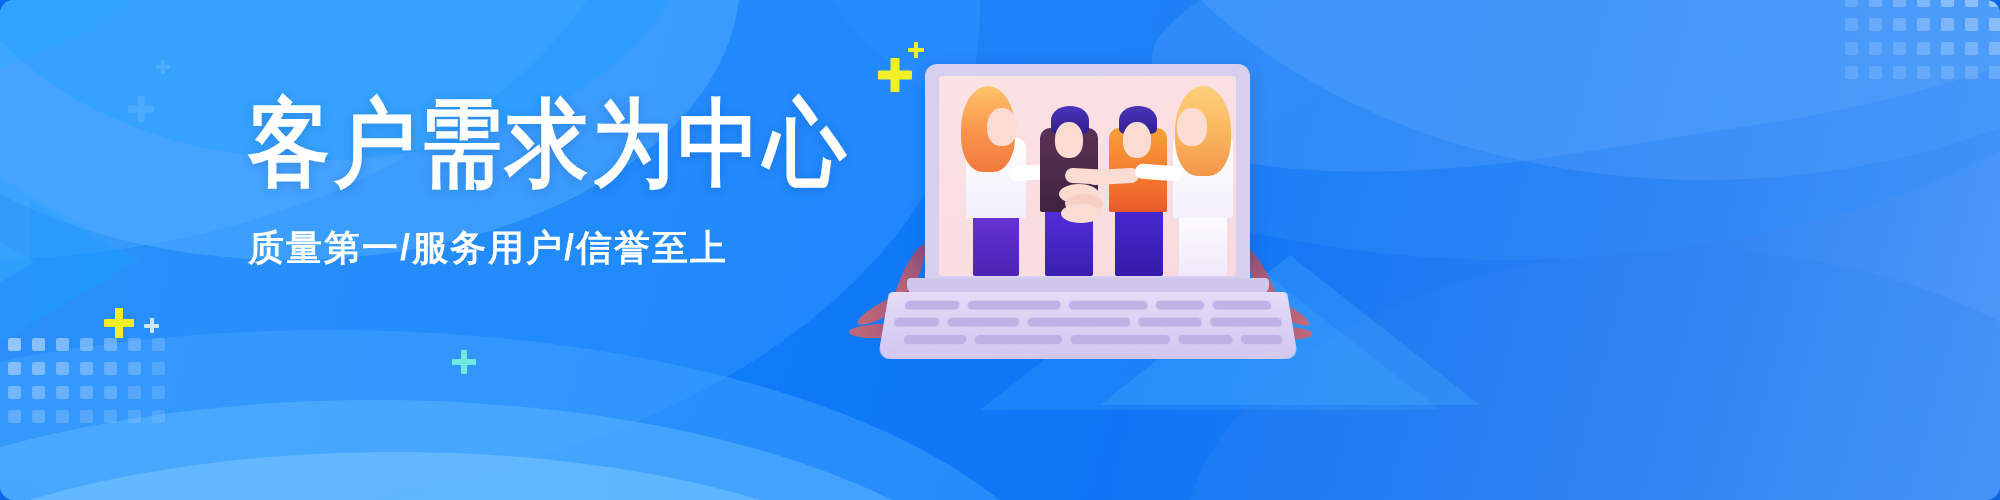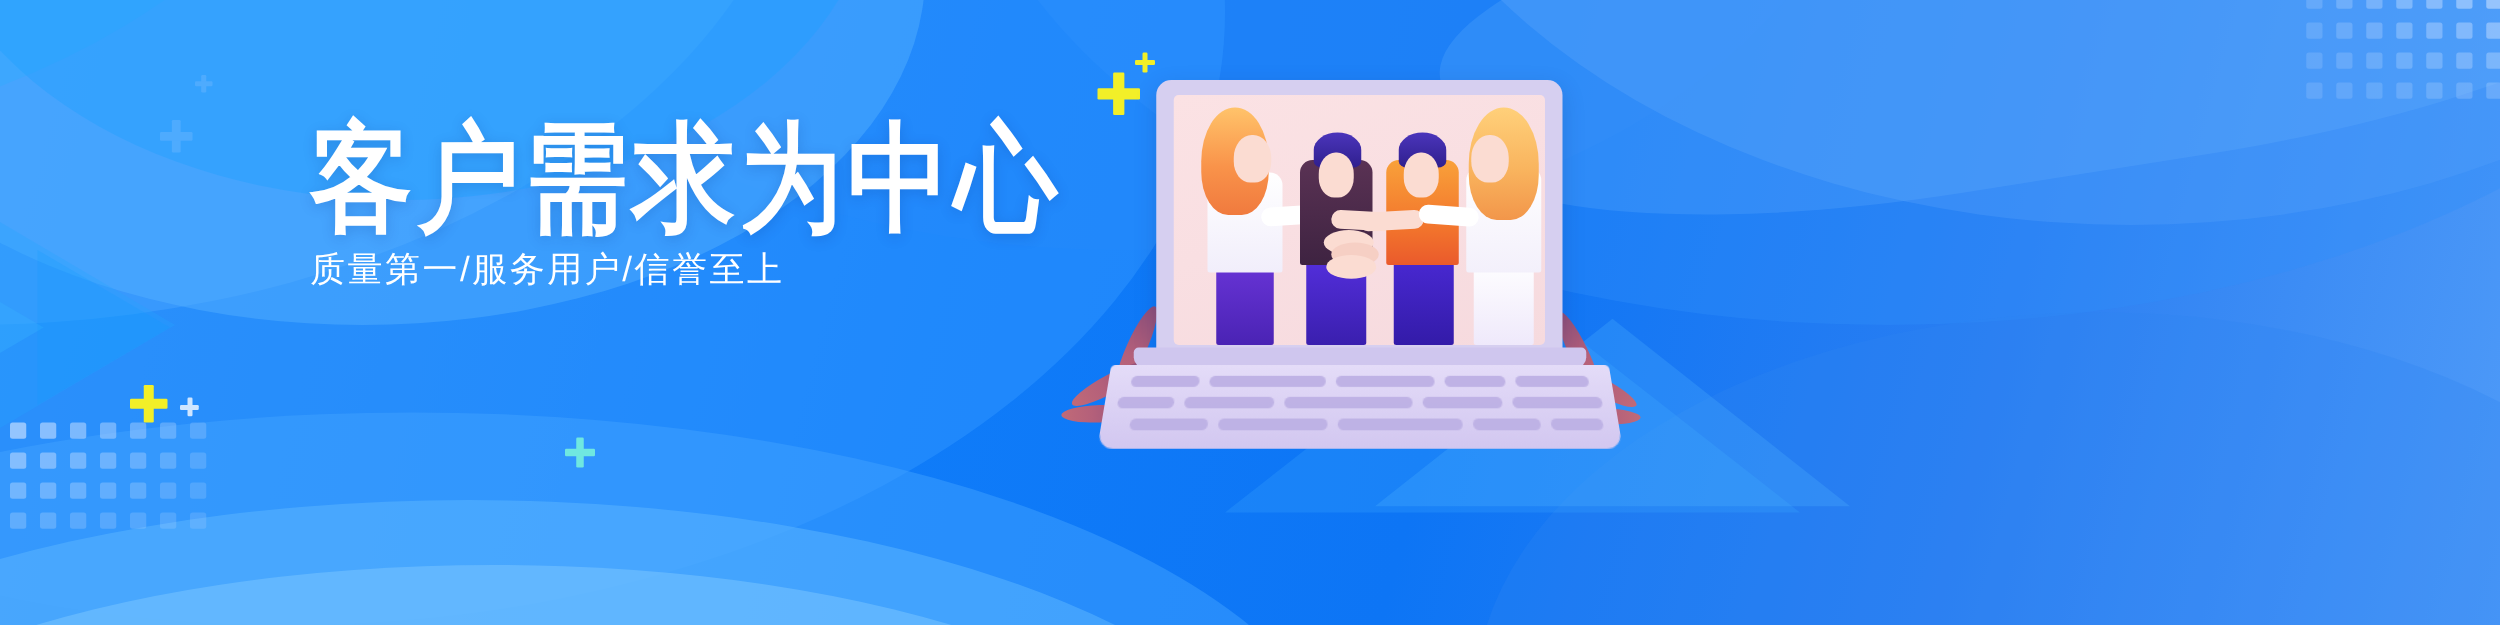--- a/index.html
+++ b/index.html
@@ -1,19 +1,20 @@
 <!DOCTYPE html>
 <html><head>
 <meta charset="utf-8">
 <style>
   html,body{margin:0;padding:0;background:#0a68e8;}
   #banner{
     position:relative;width:2000px;height:500px;overflow:hidden;
     font-family:"Liberation Sans","DejaVu Sans",sans-serif;
     background:linear-gradient(105deg,#2a8cf5 0%,#1e86f7 18%,#0f7cf9 38%,#0d75f5 58%,#2a7ef2 78%,#4f9bf8 100%);
+    border-radius:14px;
   }
   .layer{position:absolute;pointer-events:none;}
 
   
   .blob{position:absolute;border-radius:50%;}
   .b1{left:-520px;top:-480px;width:1500px;height:980px;background:#2e93ff;opacity:.55;}
   .b2{left:-700px;top:-640px;width:1350px;height:900px;background:#4aa6ff;opacity:.48;}
   .b3{left:-880px;top:-760px;width:1200px;height:880px;background:#14a4ff;opacity:.45;}
   .b4{left:-420px;top:330px;width:1500px;height:620px;background:#3fa2ff;opacity:.50;}
   .b5{left:-300px;top:400px;width:1350px;height:560px;background:#5ab4ff;opacity:.55;}
@@ -53,21 +54,21 @@
 
   
   #textblock{position:absolute;left:248px;top:96px;width:620px;}
   #headline{
     font-size:82px;line-height:1;font-weight:bold;color:#ffffff;
     letter-spacing:4px;white-space:nowrap;
     transform:scaleY(1.16);transform-origin:left top;
     text-shadow:0 2px 10px rgba(0,40,120,.18);
   }
   #subtitle{
-    margin-top:24px;font-size:28px;line-height:1;font-weight:normal;color:#ffffff;
+    margin-top:52px;font-size:36px;line-height:1;font-weight:bold;color:#ffffff;
     letter-spacing:2px;white-space:nowrap;
   }
 
   
   #laptop{position:absolute;left:925px;top:64px;width:340px;height:290px;}
   #screen-frame{
     position:absolute;left:0;top:0;width:325px;height:218px;
     background:#d6cff0;border-radius:12px 12px 4px 4px;
     box-shadow:0 6px 18px rgba(20,40,110,.18);
   }

